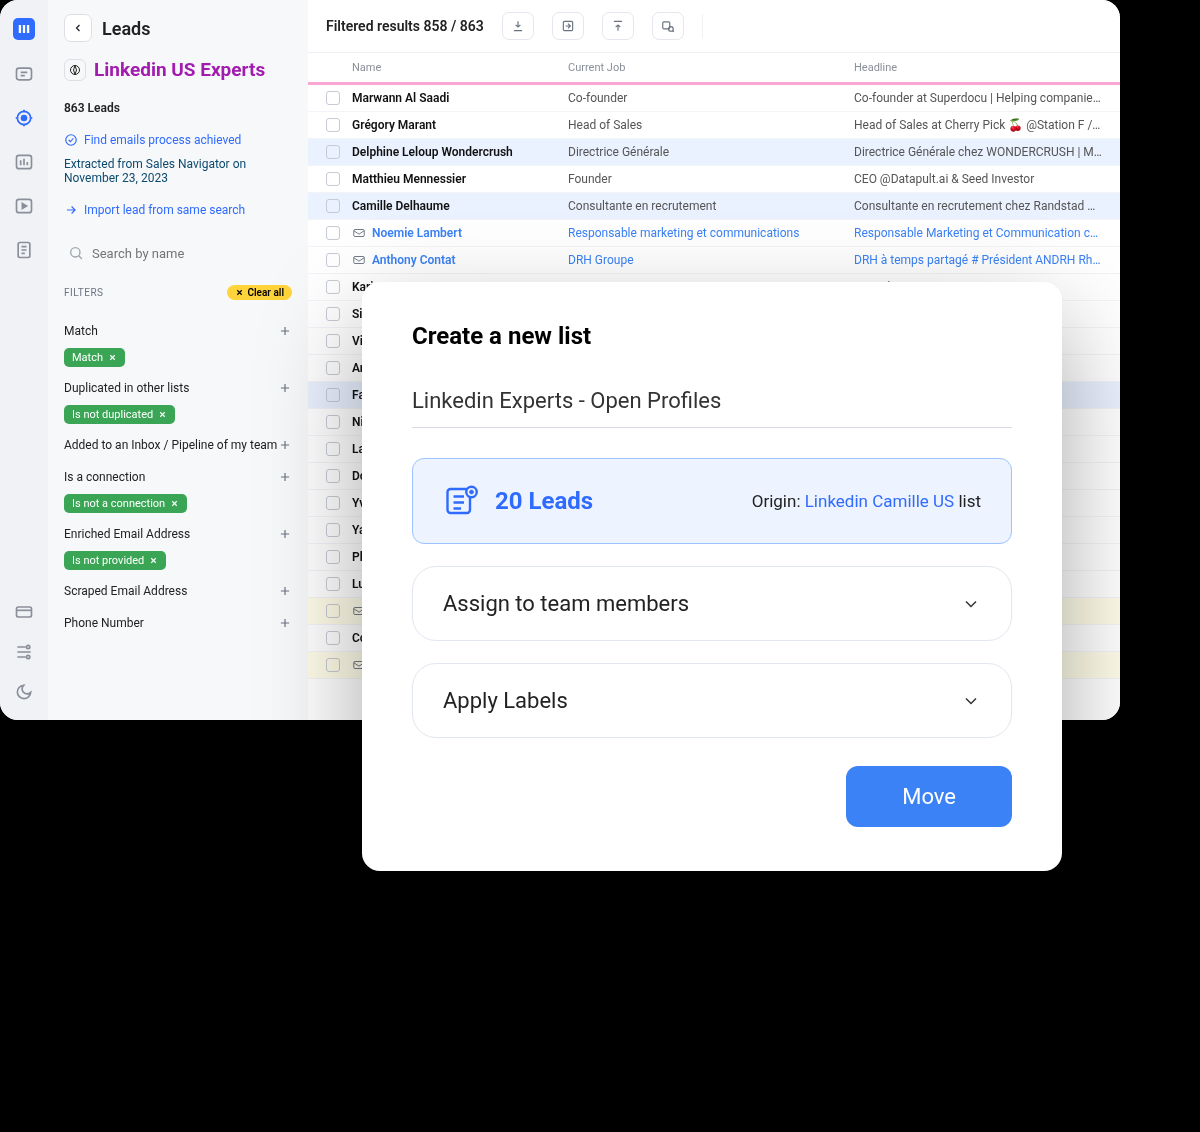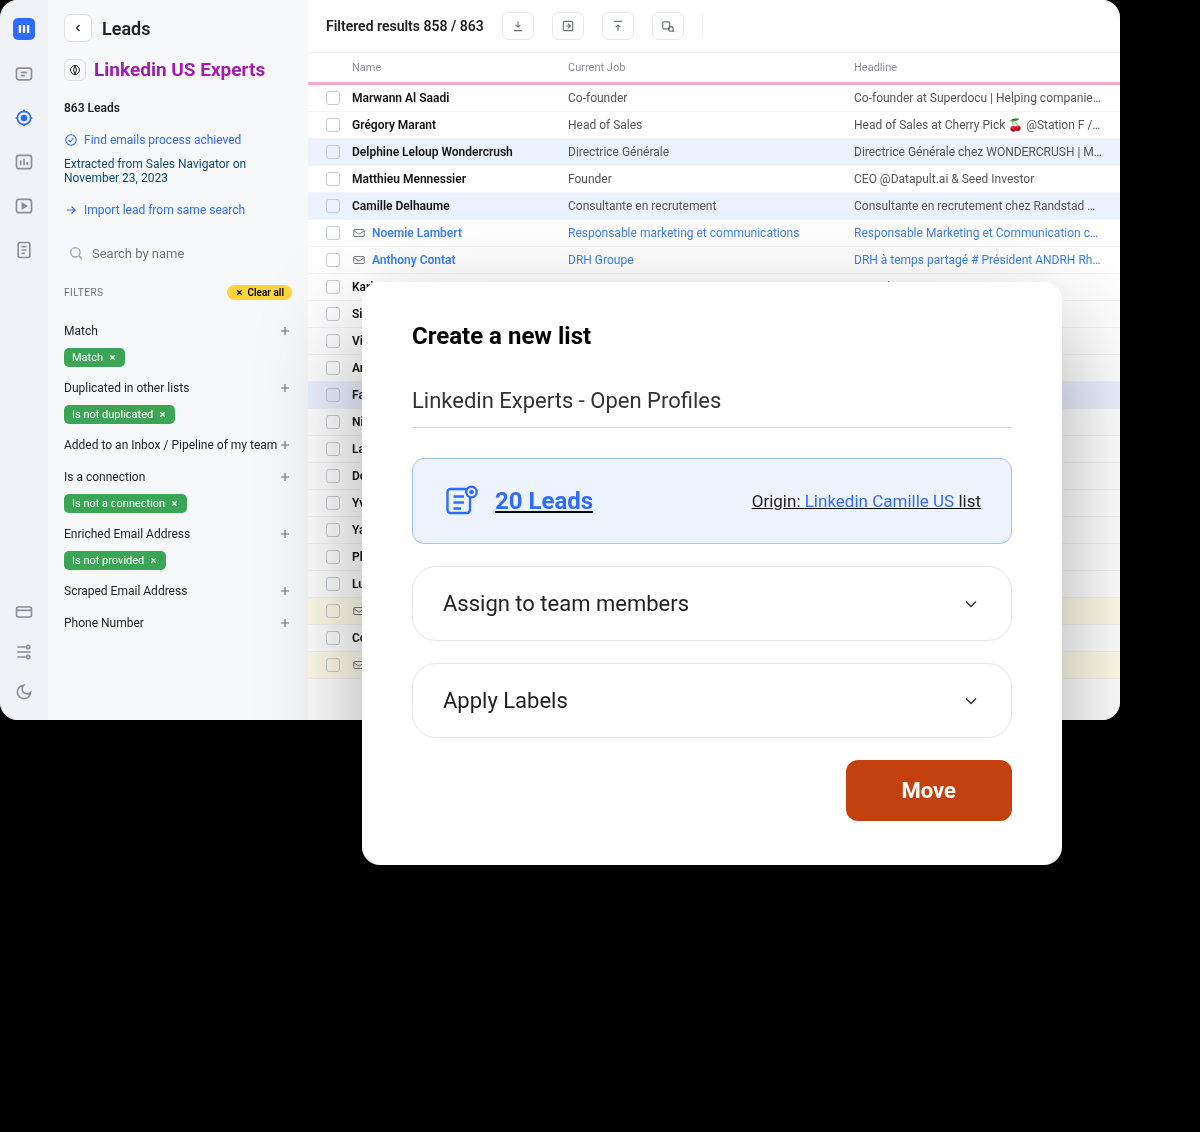--- a/index.html
+++ b/index.html
@@ -66,31 +66,31 @@
 .row .name { font-weight: 600; color: #111; display: flex; align-items: center; gap: 6px; }
 .row .name svg { width: 14px; height: 14px; color: #6b7280; }
 .row .job { color: #555; }
 .row .headline { color: #555; white-space: nowrap; overflow: hidden; text-overflow: ellipsis; }
 .row.faded .name, .row.faded .job, .row.faded .headline { color: #3b82f6; }
 
 
 .modal { position: absolute; top: 282px; left: 362px; width: 700px; background: #fff; border-radius: 18px; box-shadow: 0 40px 100px rgba(0,0,0,0.35); padding: 40px 50px 44px 50px; }
 .modal h1 { font-size: 24px; font-weight: 700; margin-bottom: 28px; }
 .modal .list-name-input { width: 100%; border: none; border-bottom: 1px solid #d6dae2; font-size: 22px; padding: 10px 0 14px 0; outline: none; color: #333; }
-.summary-box { margin-top: 30px; border: 1.5px solid #9cc2ff; background: #eef4ff; border-radius: 12px; padding: 24px 30px; display: flex; align-items: center; justify-content: space-between; text-decoration: underline; }
+.summary-box { margin-top: 30px; border: 1.5px solid #9cc2ff; background: #eef4ff; border-radius: 12px; padding: 24px 30px; display: flex; align-items: center; justify-content: space-between; }
 .summary-left { display: flex; align-items: center; gap: 16px; }
 .summary-left .licon { width: 36px; height: 36px; position: relative; color: #2f6bff; }
 .summary-left .licon svg { width: 100%; height: 100%; }
 .leads-big { font-size: 24px; font-weight: 700; color: #2f6bff; }
 .origin { font-size: 17px; color: #222; }
 .origin a { color: #2f6bff; text-decoration: none; }
 .collapse { margin-top: 22px; border: 1px solid #e2e6ee; border-radius: 24px; padding: 24px 30px; display: flex; align-items: center; justify-content: space-between; cursor: pointer; }
 .collapse .ctitle { font-size: 22px; color: #222; }
 .collapse svg { width: 20px; height: 20px; color: #333; }
-.move-btn { margin-top: 22px; float: right; background: #c2410c; color: #fff; border: none; border-radius: 12px; padding: 18px 56px; font-size: 22px; font-weight: 700; cursor: pointer; }
+.move-btn { margin-top: 28px; float: right; background: #3b82f6; color: #fff; border: none; border-radius: 12px; padding: 18px 56px; font-size: 22px; font-weight: 400; cursor: pointer; }
 .clearfix::after { content: ""; display: table; clear: both; }
 </style>
 </head>
 <body>
 
 <div class="app">
 
   <div class="navrail">
     <div class="logo">
       <svg viewBox="0 0 24 24" fill="#fff">

